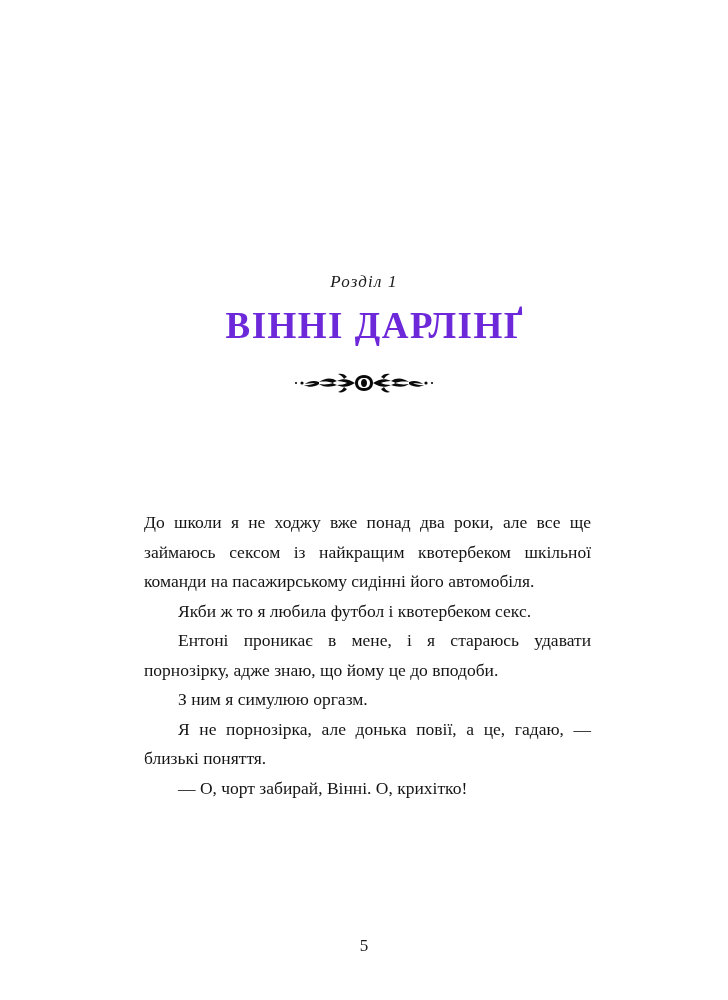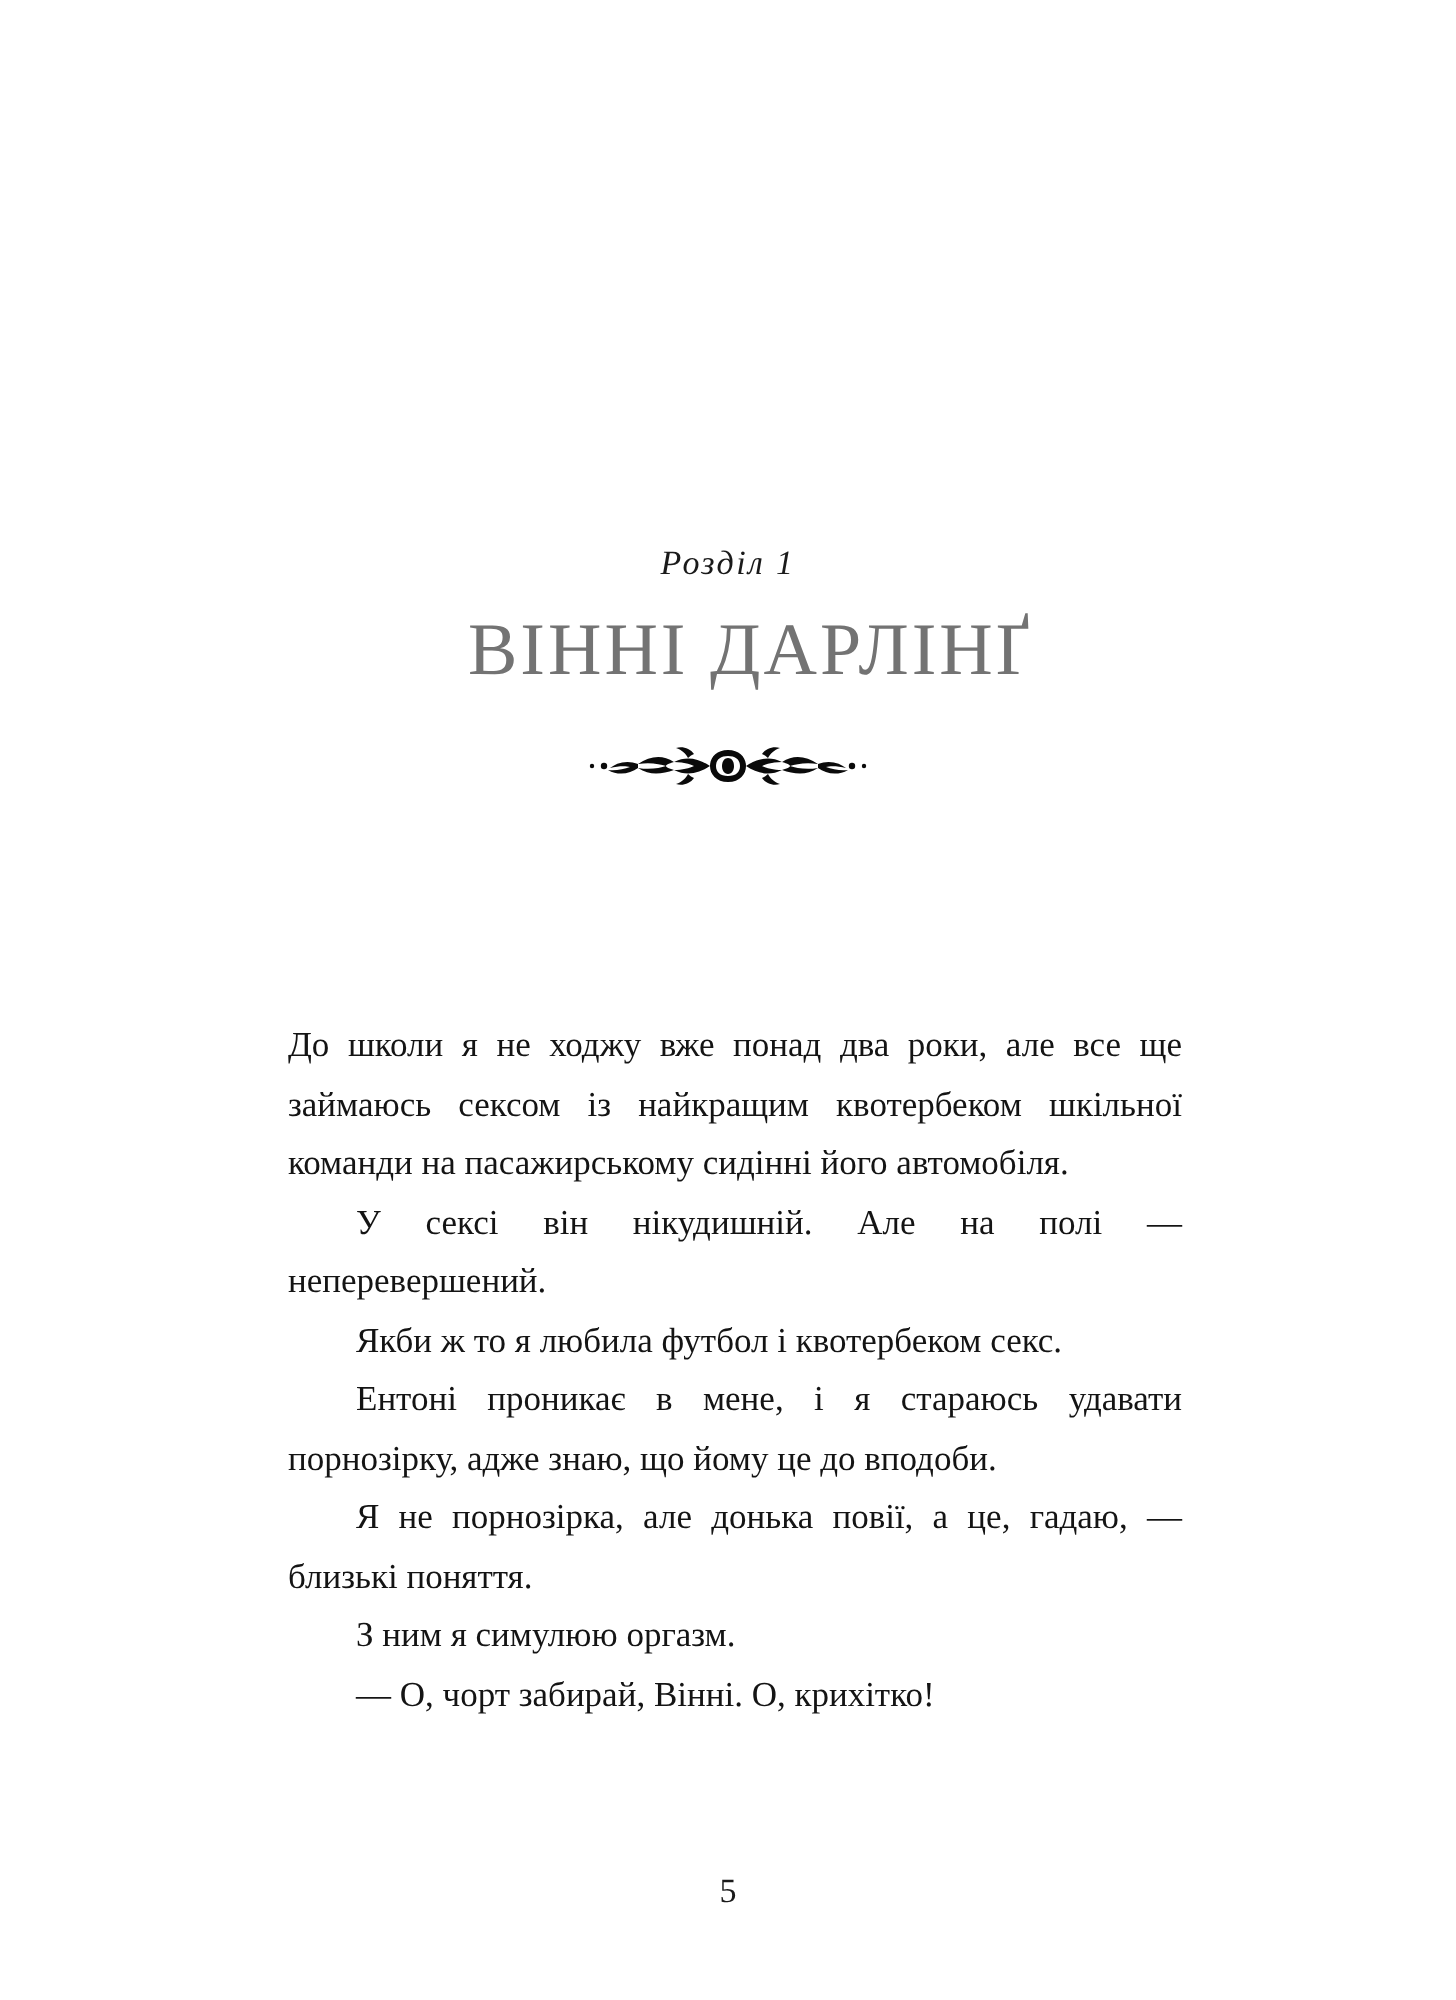--- a/index.html
+++ b/index.html
@@ -39,23 +39,23 @@
     font-size: 17px;
     letter-spacing: 1.2px;
     color: #1a1a1a;
     margin: 0;
     line-height: 1.2;
   }
 
   .chapter-title {
     font-family: "Liberation Serif", serif;
     font-size: 37px;
-    font-weight: 400;
+    font-weight: 700;
     letter-spacing: 1.5px;
-    color: #737373;
+    color: #6d28d9;
     margin: 14px 0 0 0;
     line-height: 1.1;
     padding-left: 22px;
   }
 
   .ornament {
     margin: 22px auto 0 auto;
     width: 150px;
     height: 28px;
     position: relative;
@@ -126,23 +126,22 @@
           <circle cx="137" cy="14" r="1.6"></circle>
           <circle cx="7" cy="14" r="1.1"></circle>
           <circle cx="143" cy="14" r="1.1"></circle>
         </g>
       </svg>
     </div>
   </div>
 
   <div class="body-text">
     <p class="no-indent">До школи я не ходжу вже понад два роки, але все ще займаюсь сексом із найкращим квотербеком шкільної команди на пасажирському сидінні його автомобіля.</p>
-    <p>У сексі він нікудишній. Але на полі — неперевершений.</p>
     <p>Якби ж то я любила футбол і квотербеком секс.</p>
     <p>Ентоні проникає в мене, і я стараюсь удавати порнозірку, адже знаю, що йому це до вподоби.</p>
+    <p>З ним я симулюю оргазм.</p>
     <p>Я не порнозірка, але донька повії, а це, гадаю, — близькі поняття.</p>
-    <p>З ним я симулюю оргазм.</p>
     <p>— О, чорт забирай, Вінні. О, крихітко!</p>
   </div>
 
   <div class="page-number">5</div>
 
 </div>
 
 </body></html>

